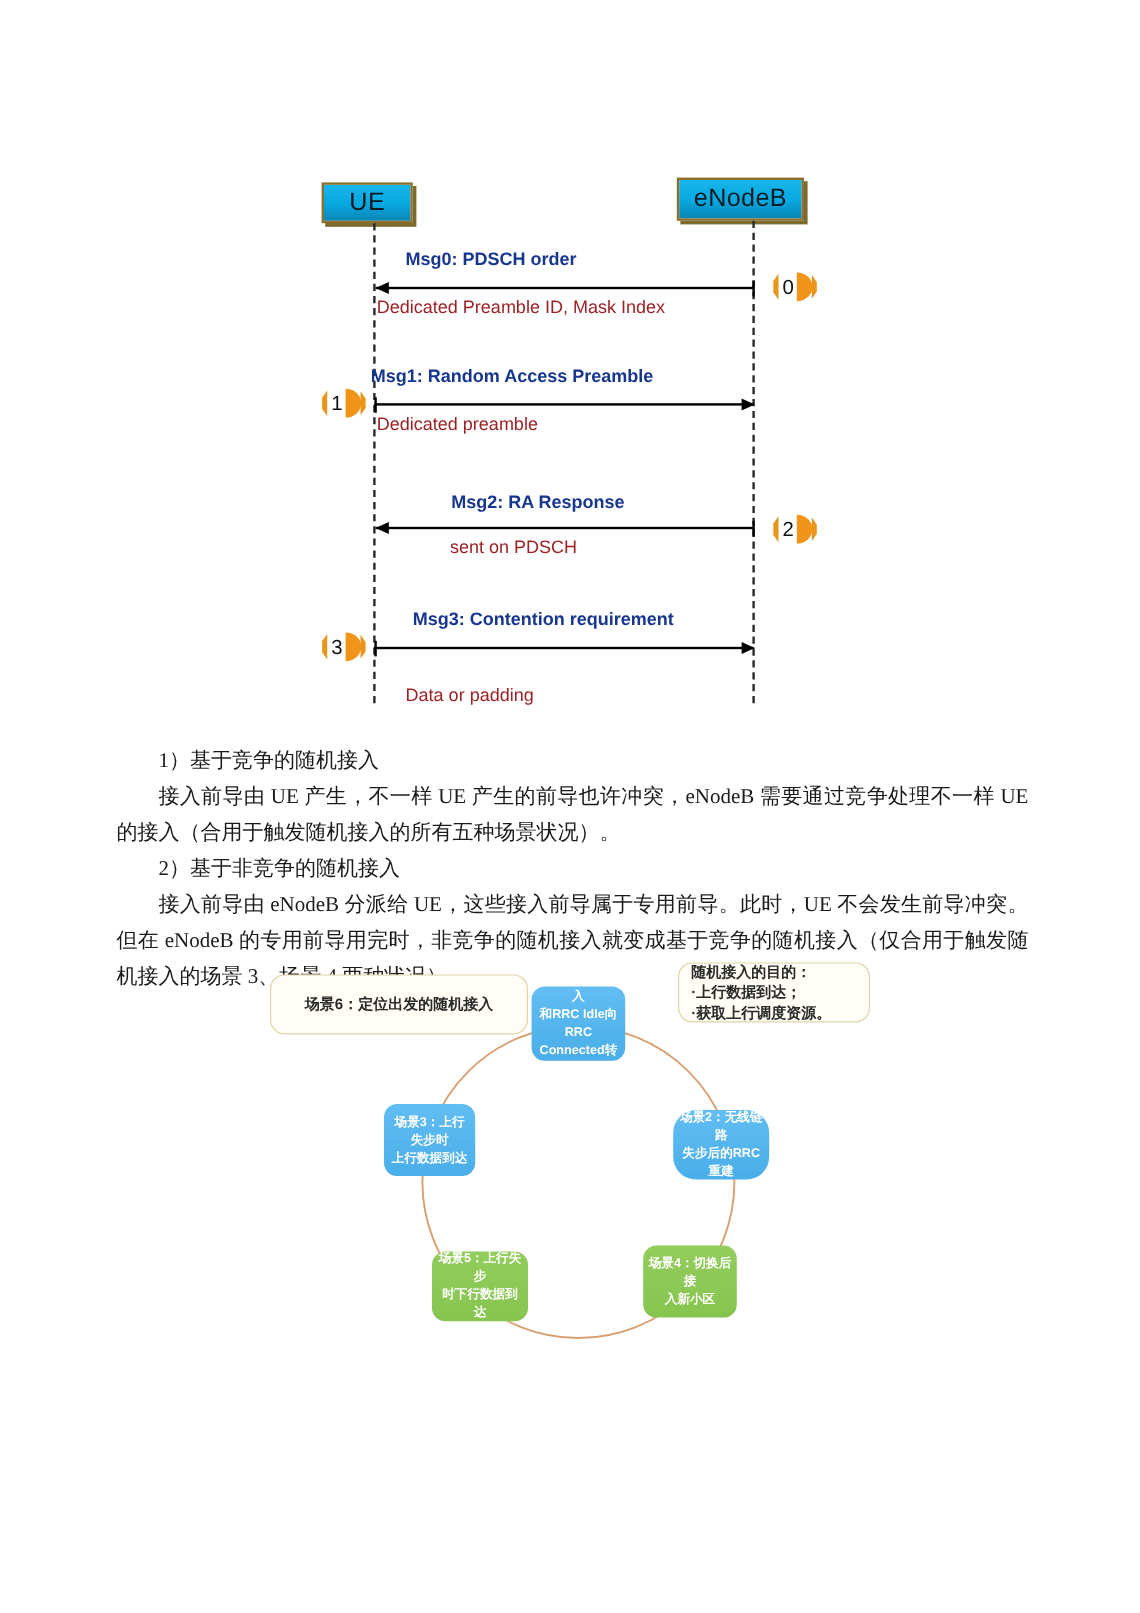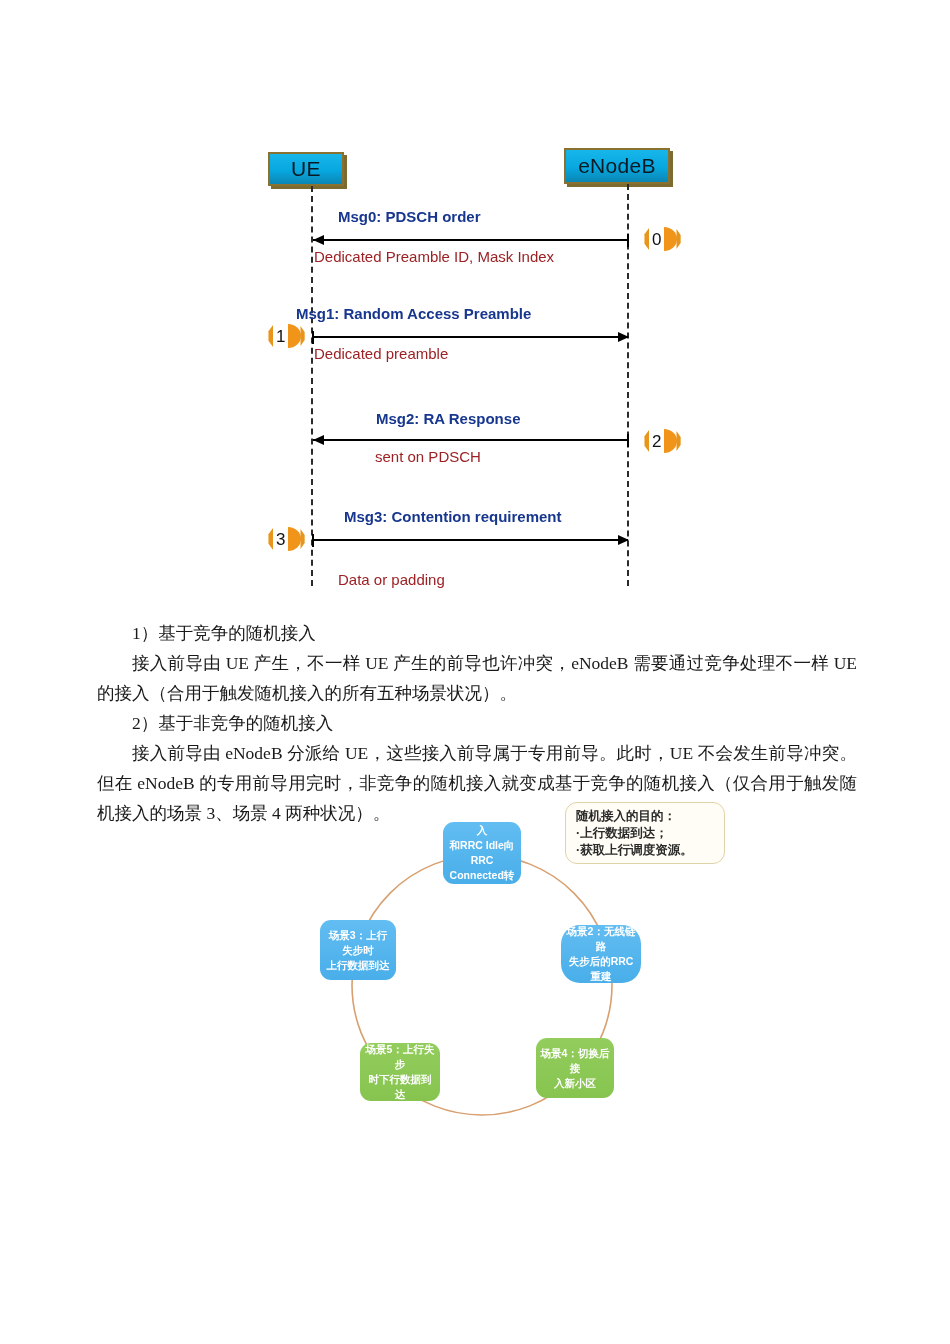--- a/index.html
+++ b/index.html
@@ -125,21 +125,21 @@
     position:absolute;box-sizing:border-box;
     background:#fffdf5;
     border:1.5px solid #e0d3a8;
     border-radius:12px;
     font-family:"Liberation Sans", sans-serif;
     color:#2a2a2a;
     display:flex;align-items:center;
     padding:4px 10px;
   }
   #scn6-box{left:25px;top:12px;width:215px;height:50px;justify-content:center;font-size:12.5px;font-weight:bold;}
-  #purpose-box{left:365px;top:2px;width:160px;height:62px;}
+  #purpose-box{left:365px;top:2px;width:160px;height:50px;}
   #purpose-box .plines{font-size:12.5px;line-height:17px;font-weight:bold;}
 </style>
 </head>
 <body>
 
 <div class="page">
 
   <div class="seq">
 
     <div class="node-box" id="ue-box">UE</div>
@@ -153,21 +153,21 @@
     <div class="arrow-head left" style="left:55px;top:95px;"></div>
     <div class="cap" style="left:369px;top:94px;"></div>
     <div class="sub-label" style="left:56px;top:108px;">Dedicated Preamble ID, Mask Index</div>
     <div class="step" style="left:384px;top:86px;">
       <span class="lbrack"></span>
       <span class="num">0</span>
       <span class="halfc"></span>
       <span class="tip"></span>
     </div>
 
-    <div class="msg-label" style="left:38px;top:165px;">Msg1: Random Access Preamble</div>
+    <div class="msg-label" style="left:51px;top:165px;">Msg1: Random Access Preamble</div>
     <div class="arrow-line" style="left:54px;top:196px;width:316px;"></div>
     <div class="arrow-head right" style="left:360px;top:192px;"></div>
     <div class="cap" style="left:54px;top:191px;"></div>
     <div class="sub-label" style="left:56px;top:205px;">Dedicated preamble</div>
     <div class="step" style="left:8px;top:183px;">
       <span class="lbrack"></span>
       <span class="num">1</span>
       <span class="halfc"></span>
       <span class="tip"></span>
     </div>
@@ -203,20 +203,23 @@
     <p class="indent">2）基于非竞争的随机接入</p>
     <p class="indent">接入前导由 eNodeB 分派给 UE，这些接入前导属于专用前导。此时，UE 不会发生前导冲突。但在 eNodeB 的专用前导用完时，非竞争的随机接入就变成基于竞争的随机接入（仅合用于触发随机接入的场景 3、场景 4 两种状况）。</p>
   </div>
 
   <div class="circ">
 
     <svg width="560" height="330">
       <circle cx="282" cy="185" r="130" fill="none" stroke="#d8a070" stroke-width="1.6"></circle>
     </svg>
 
+    <div class="cream-box" id="scn6-box">
+      <span>场景6：定位出发的随机接入</span>
+    </div>
 
     <div class="cream-box" id="purpose-box">
       <div class="plines">
         <div>随机接入的目的：</div>
         <div>·上行数据到达；</div>
         <div>·获取上行调度资源。</div>
       </div>
     </div>
 
     <div class="cbox blue" style="left:243px;top:22px;width:78px;height:62px;">

